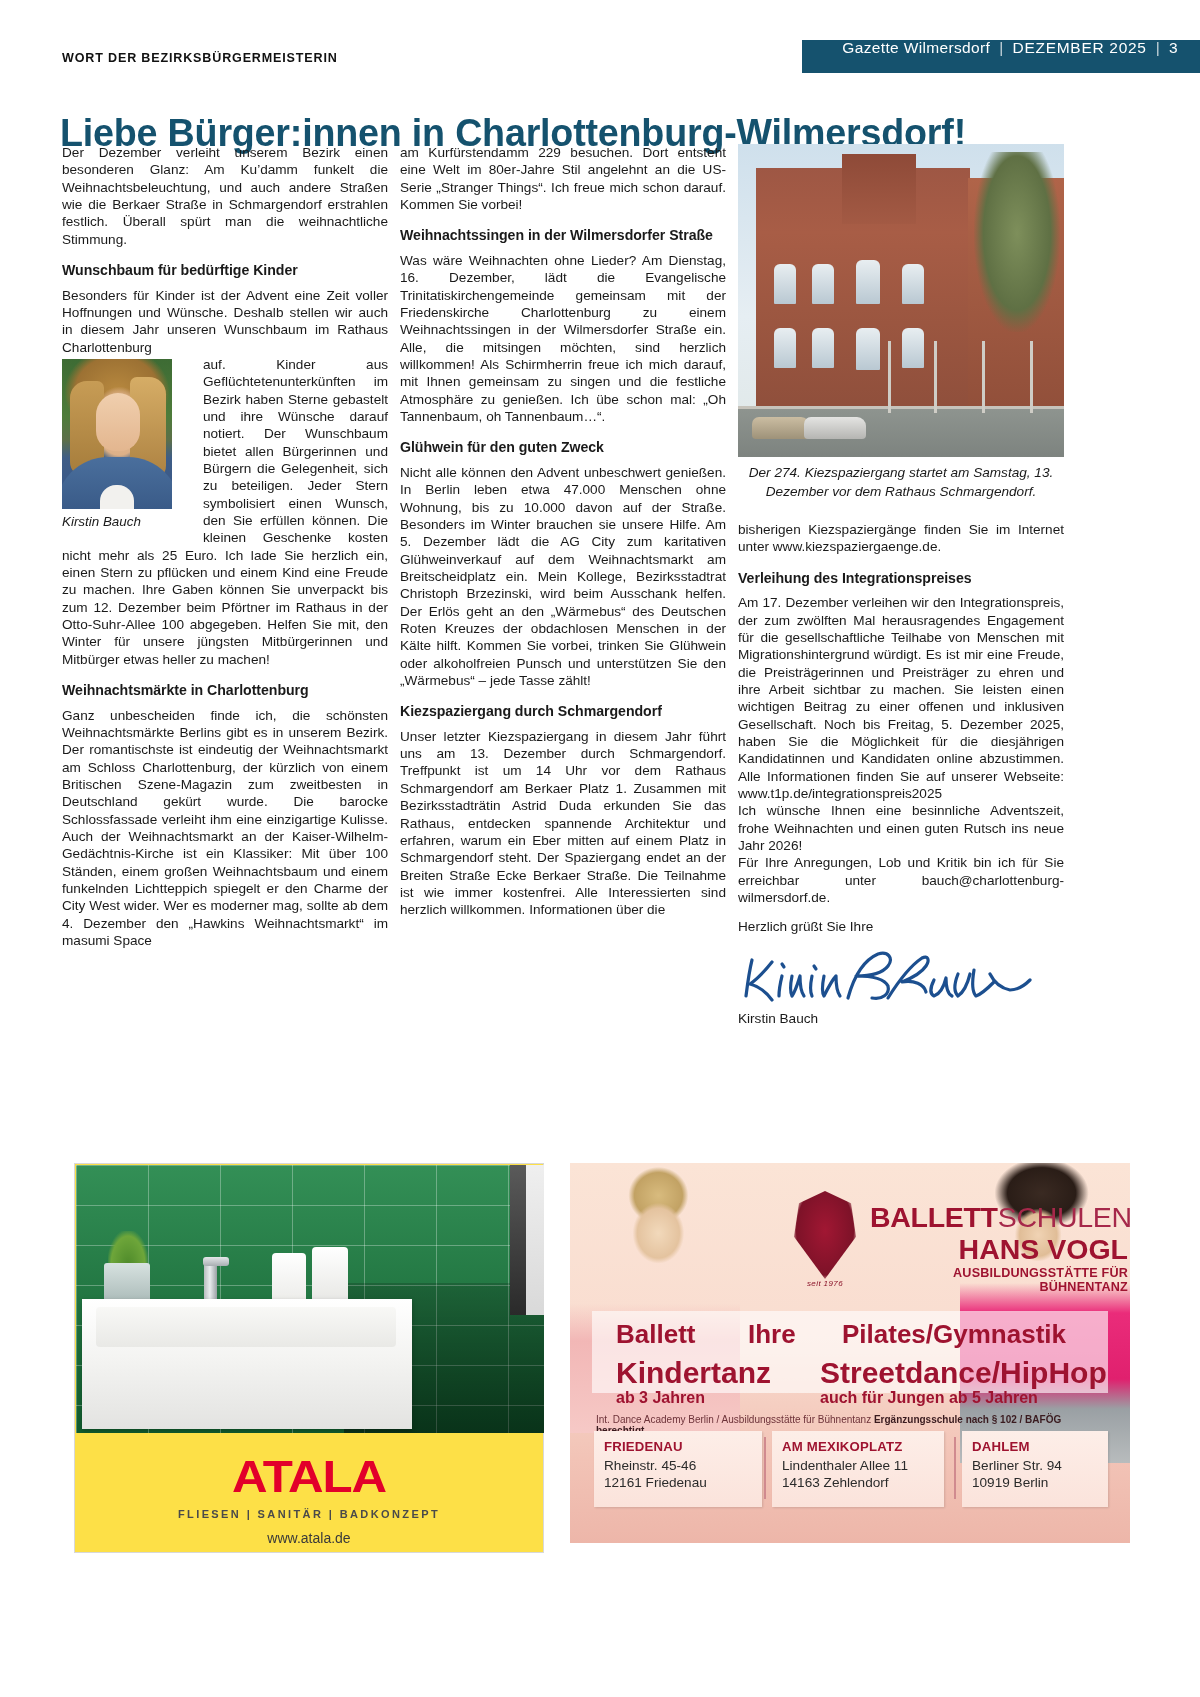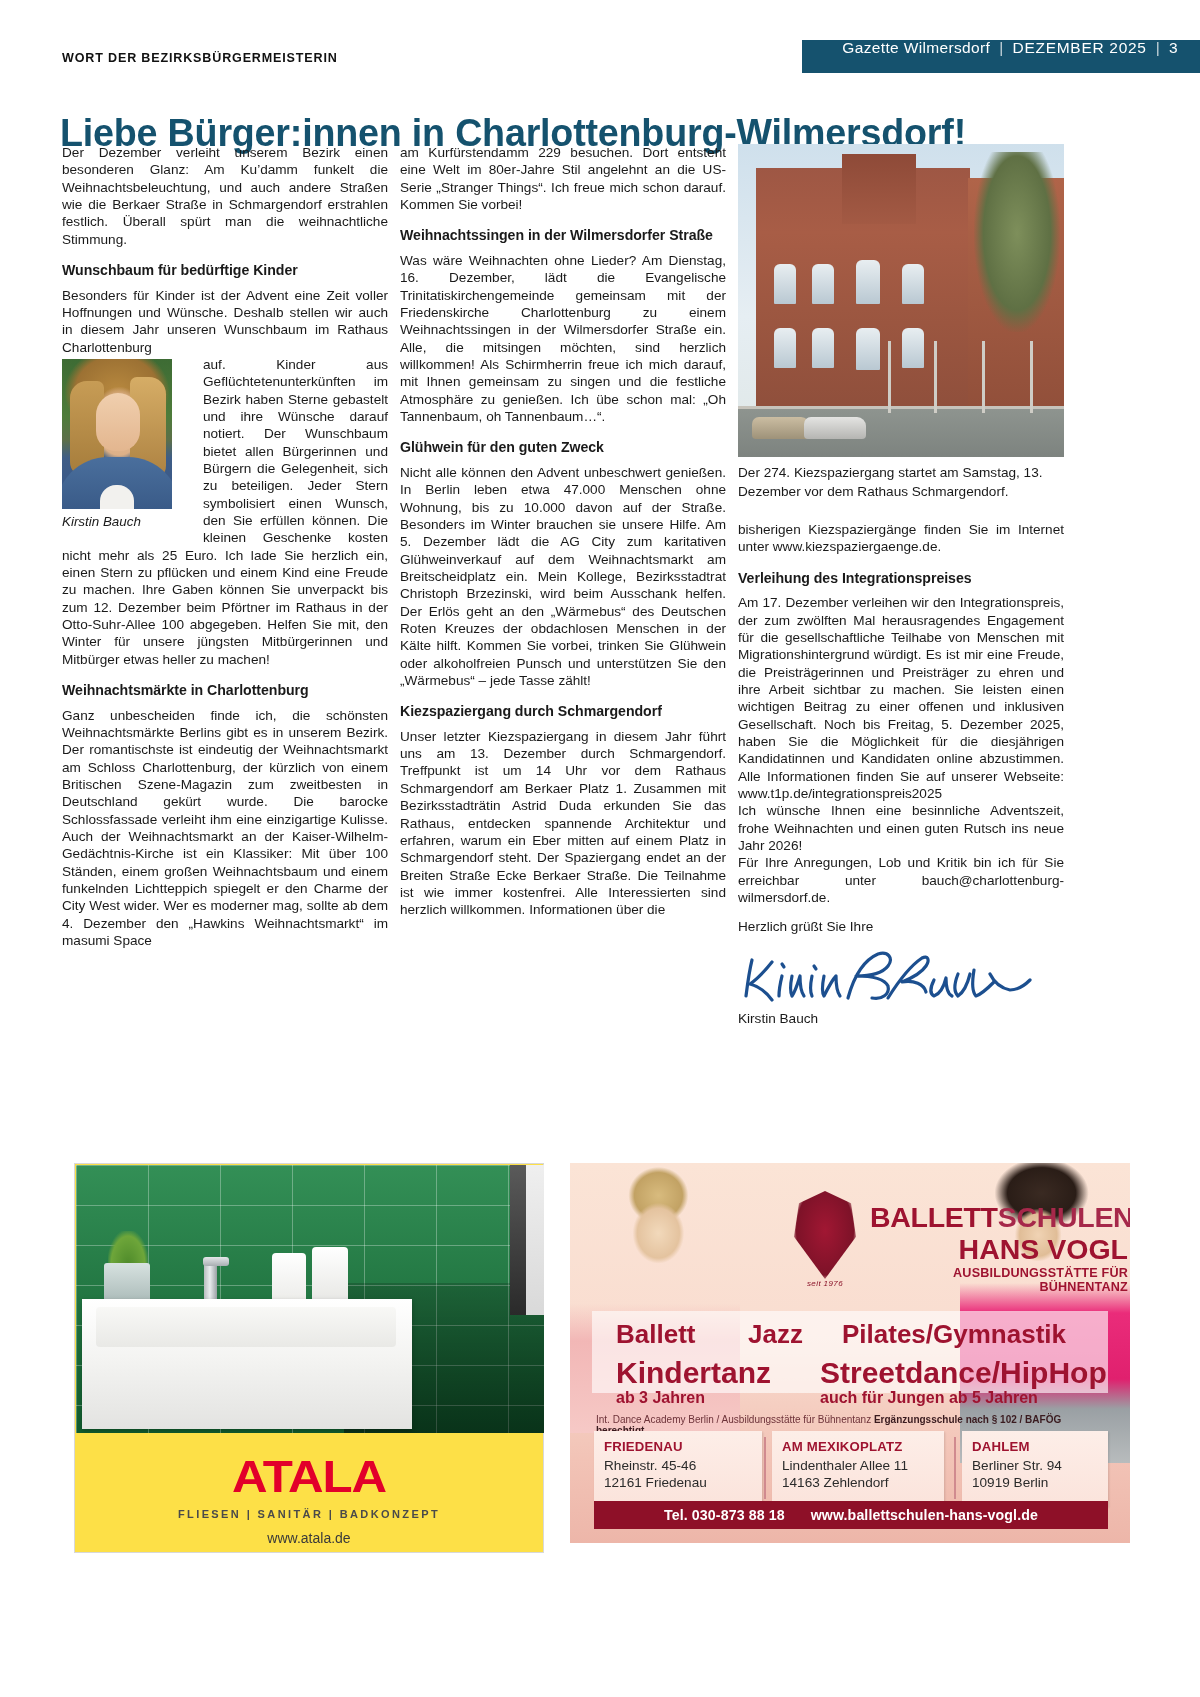--- a/index.html
+++ b/index.html
@@ -135,22 +135,22 @@
   .bp-road { position:absolute; left:0; right:0; bottom:0; height:48px; background:linear-gradient(180deg,#8e948f,#7d837f); }
   .bp-kerb { position:absolute; left:0; right:0; bottom:44px; height:7px; background:#c6c3bb; }
   .bp-car {
     position:absolute; bottom:18px; height:22px; border-radius:7px 9px 4px 4px;
   }
   .bp-car.a { left:14px; width:58px; background:linear-gradient(180deg,#cbbda2,#9e9279); }
   .bp-car.b { left:66px; width:62px; background:linear-gradient(180deg,#e4e4e2,#b5b5b2); }
   .bp-pole { position:absolute; bottom:44px; width:3px; height:72px; background:#cfcdc6; }
 
   .fig-caption {
-    font-size:13.6px; line-height:18.5px;
-    margin-bottom:20px; text-align:left;
+    font-style:italic; font-size:13.6px; line-height:18.5px;
+    margin-bottom:20px; text-align:center;
   }
 
   .signature-wrap { margin-top:10px; height:62px; position:relative; }
   .sig-name { font-size:13.6px; margin-top:2px; }
 
   
   .ad-atala {
     position:absolute; left:74px; top:1163px; width:470px; height:390px;
     background:#fde047; border:1px solid #d8d8d8;
   }
@@ -227,21 +227,21 @@
     position:absolute; left:224px; top:28px; width:62px; height:88px;
     background:radial-gradient(ellipse at 50% 45%, #a11733 0%, #7d1228 65%, rgba(125,18,40,0) 78%);
     clip-path:polygon(50% 0%, 92% 14%, 100% 52%, 50% 100%, 0% 52%, 8% 14%);
   }
   .crest-txt { position:absolute; left:222px; top:116px; width:66px; text-align:center; font-size:8px; color:#8a1329; font-style:italic; letter-spacing:.4px;}
   .bal-title {
     position:absolute; left:300px; top:38px; width:258px;
     font-size:28.5px; font-weight:bold; color:#9e1330; letter-spacing:-.3px;
     line-height:33px;
   }
-  .bal-title .light { font-weight:bold; color:#a6284a; }
+  .bal-title .light { font-weight:normal; color:#a6284a; }
   .bal-title2 {
     position:absolute; left:300px; top:70px; width:258px; text-align:right;
     font-size:28.5px; font-weight:bold; color:#9e1330; line-height:33px;
   }
   .bal-sub {
     position:absolute; left:300px; top:103px; width:258px; text-align:right;
     font-size:12.6px; font-weight:bold; color:#9e1330; letter-spacing:.2px;
   }
   .bal-band {
     position:absolute; left:22px; top:148px; width:516px; height:82px;
@@ -411,21 +411,21 @@
   <div class="crest-txt">seit    1976</div>
 
   <div class="bal-title">
     <span>BALLETT</span><span class="light">SCHULEN</span>
   </div>
   <div class="bal-title2">HANS VOGL</div>
   <div class="bal-sub">AUSBILDUNGSSTÄTTE FÜR BÜHNENTANZ</div>
 
   <div class="bal-band"></div>
   <div class="bal-col bal-r1" style="left:46px;">Ballett</div>
-  <div class="bal-col bal-r1" style="left:178px;">Jazz</div>
+  <div class="bal-col bal-r1" style="left:178px;">Ihre</div>
   <div class="bal-col bal-r1" style="left:272px;">Pilates/Gymnastik</div>
   <div class="bal-col bal-r2" style="left:46px;">Kindertanz</div>
   <div class="bal-col bal-r2" style="left:250px;">Streetdance/HipHop</div>
   <div class="bal-note" style="left:46px;">ab 3 Jahren</div>
   <div class="bal-note" style="left:250px;">auch für Jungen ab 5 Jahren</div>
 
   <div class="bal-legal">
     <span>Int. Dance Academy Berlin / Ausbildungsstätte für Bühnentanz </span><b>Ergänzungsschule nach § 102 / BAFÖG berechtigt</b>
   </div>
 
@@ -442,17 +442,13 @@
       <div class="bl">14163 Zehlendorf</div>
     </div>
     <div class="bal-div" style="left:360px;"></div>
     <div class="bal-box" style="left:368px;width:146px;">
       <div class="bh">DAHLEM</div>
       <div class="bl">Berliner Str. 94</div>
       <div class="bl">10919 Berlin</div>
     </div>
   </div>
 
-  <div class="bal-foot">
-    <span>Tel. 030-873 88 18</span>
-    <span>www.ballettschulen-hans-vogl.de</span>
-  </div>
 </div>
 
 </body></html>

